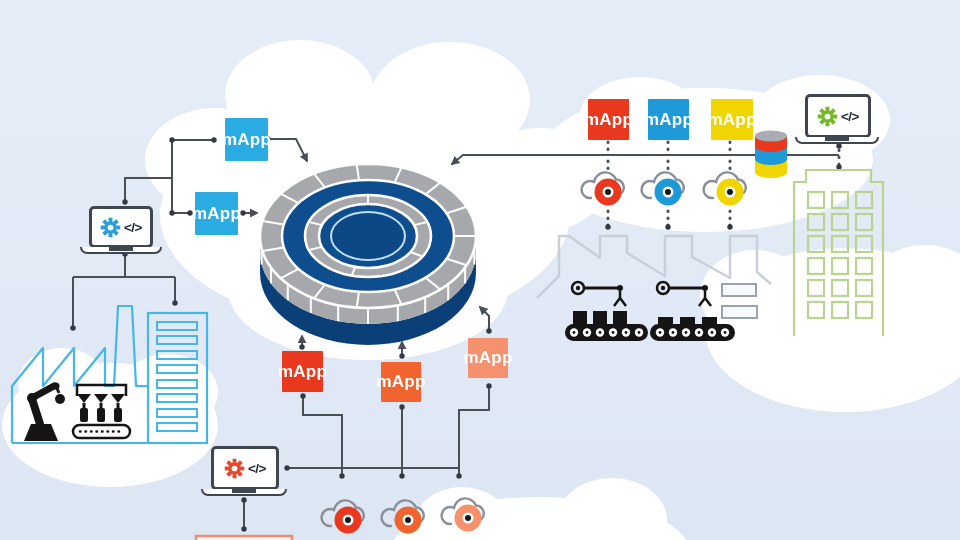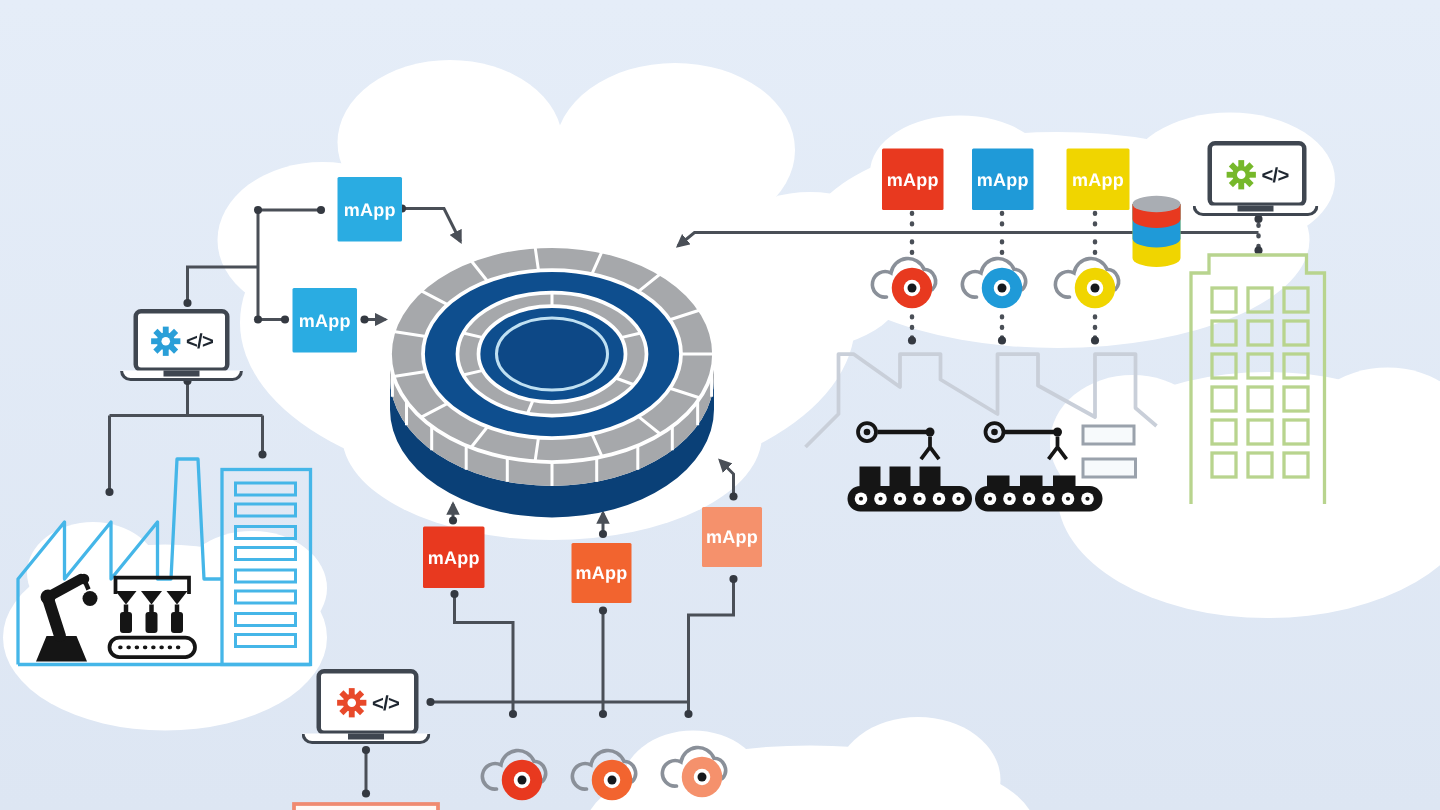--- a/index.html
+++ b/index.html
@@ -8,21 +8,21 @@
          font-family:"Liberation Sans",sans-serif;}
   .stage svg.scene{position:absolute;left:0;top:0;z-index:1;}
   
   .ln{stroke:#4a4f57;stroke-width:2;fill:none;}
   .dotln{stroke:#4a4f57;stroke-width:3;stroke-linecap:round;stroke-dasharray:0.5 6.5;fill:none;}
   .dot{fill:#343941;}
   .wseg{stroke:#ffffff;stroke-width:2;fill:none;}
   .cldo{fill:none;stroke:#8a9099;stroke-width:2.4;stroke-linecap:round;}
   
   .mapp{position:absolute;z-index:3;display:flex;align-items:center;justify-content:center;
-        color:#fff;font-weight:bold;font-size:12px;letter-spacing:.2px;border-radius:1px;}
+        color:#fff;font-weight:bold;font-size:17px;letter-spacing:.2px;border-radius:1px;}
   .c-cyan{background:#2aace2;} .c-red{background:#e8391f;} .c-blue{background:#1f9ad8;}
   .c-yellow{background:#f0d500;} .c-orange{background:#f2642f;} .c-salmon{background:#f5916c;}
   
   .laptop{position:absolute;z-index:3;}
   .screen{background:#fff;border:3px solid #3f4650;border-radius:5px;
           display:flex;align-items:center;justify-content:center;gap:3px;}
   .base{position:relative;background:#fff;border:2px solid #3f4650;border-top:none;
         height:5px;border-radius:0 0 8px 8px;margin-top:-1px;}
   .base::after{content:"";position:absolute;left:50%;top:0;transform:translateX(-50%);
         width:24px;height:3.5px;background:#3f4650;}

